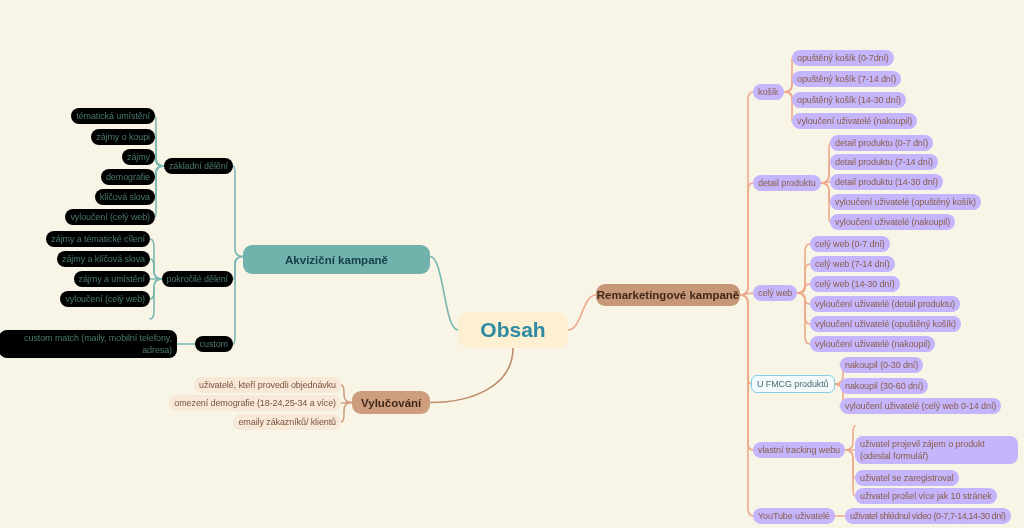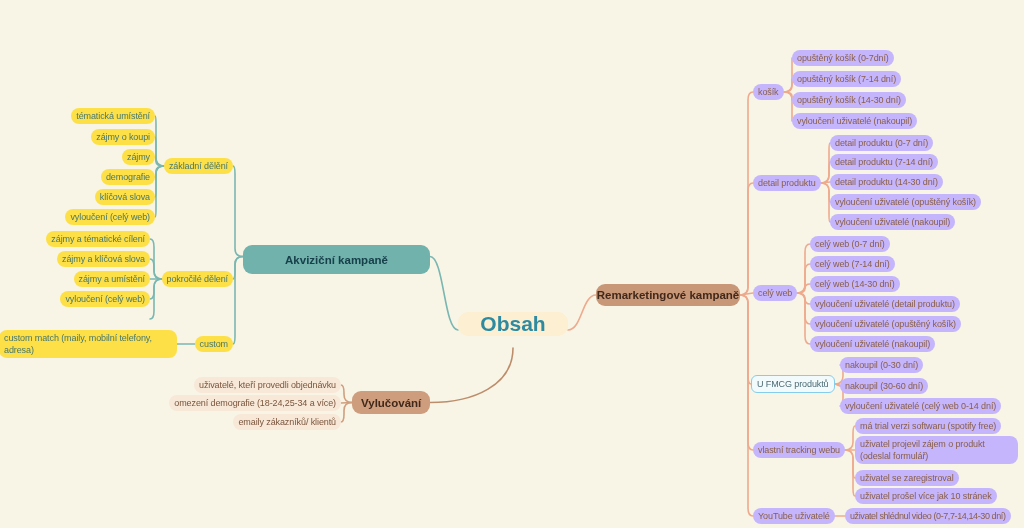--- a/index.html
+++ b/index.html
@@ -1,29 +1,29 @@
 <!DOCTYPE html>
 <html><head>
 <meta charset="utf-8">
 <style>
   html,body{margin:0;padding:0;background:#f8f5e7;}
   #canvas{position:relative;width:1024px;height:528px;background:#f8f5e7;overflow:hidden;
           font-family:"Liberation Sans",sans-serif;}
   #wires{position:absolute;left:0;top:0;z-index:1;}
   .node{position:absolute;z-index:2;font-size:9px;letter-spacing:-0.1px;line-height:12px;
         padding:2px 5px;border-radius:8px;white-space:nowrap;box-sizing:border-box;}
-  .lf{background:#fde047;color:#48776f;}                 
+  .lf{background:#000000;color:#48776f;text-align:right;}                 
   .rf{background:#c4b5fd;color:#8a5e46;}                 
   .tf{background:#f7e8d8;color:#7a553d;}                 
   .box{display:flex;align-items:center;justify-content:center;font-weight:bold;
        border-radius:9px;font-size:11.5px;letter-spacing:0;white-space:nowrap;}
   .box-acq{background:#72b2ad;color:#16404a;width:187px;height:29px;}
   .box-rem{background:#c89778;color:#40281a;width:144px;height:22px;}
   .box-exc{background:#ce9d7d;color:#40281a;height:23px;padding:0 9px;}
-  .root{background:#fcefd2;color:#2d8aa0;width:110px;height:24px;font-size:21px;
+  .root{background:#fcefd2;color:#2d8aa0;width:110px;height:36px;font-size:21px;
         font-weight:600;border-radius:10px;}
   .fmcg{background:#f2fafc;border:1.5px solid #85cdea;color:#4c6a74;border-radius:6px;}
   .wrap2a{white-space:normal;width:178px;}
   .wrap2b{white-space:normal;width:163px;}
   .tight{letter-spacing:-0.4px;}
 </style>
 </head>
 <body>
 
 <div id="canvas">
@@ -128,20 +128,19 @@
   <div class="node rf" style="left:810px;top:296px">vyloučení uživatelé (detail produktu)</div>
   <div class="node rf" style="left:810px;top:316px">vyloučení uživatelé (opuštěný košík)</div>
   <div class="node rf" style="left:810px;top:336px">vyloučení uživatelé (nakoupil)</div>
 
   <div class="node fmcg" style="left:751px;top:375px">U FMCG produktů</div>
   <div class="node rf" style="left:840px;top:357px">nakoupil (0-30 dní)</div>
   <div class="node rf" style="left:840px;top:378px">nakoupil (30-60 dní)</div>
   <div class="node rf" style="left:840px;top:398px">vyloučení uživatelé (celý web 0-14 dní)</div>
 
   <div class="node rf" style="left:753px;top:442px">vlastní tracking webu</div>
-  <div class="node rf" style="left:855px;top:418px">má trial verzi softwaru (spotify free)</div>
   <div class="node rf wrap2b" style="left:855px;top:436px">uživatel projevil zájem o produkt (odeslal formulář)</div>
   <div class="node rf" style="left:855px;top:470px">uživatel se zaregistroval</div>
   <div class="node rf" style="left:855px;top:488px">uživatel prošel více jak 10 stránek</div>
 
   <div class="node rf" style="left:753px;top:508px">YouTube uživatelé</div>
   <div class="node rf tight" style="left:845px;top:508px">uživatel shlédnul video (0-7,7-14,14-30 dní)</div>
 </div>
 
 </body></html>

